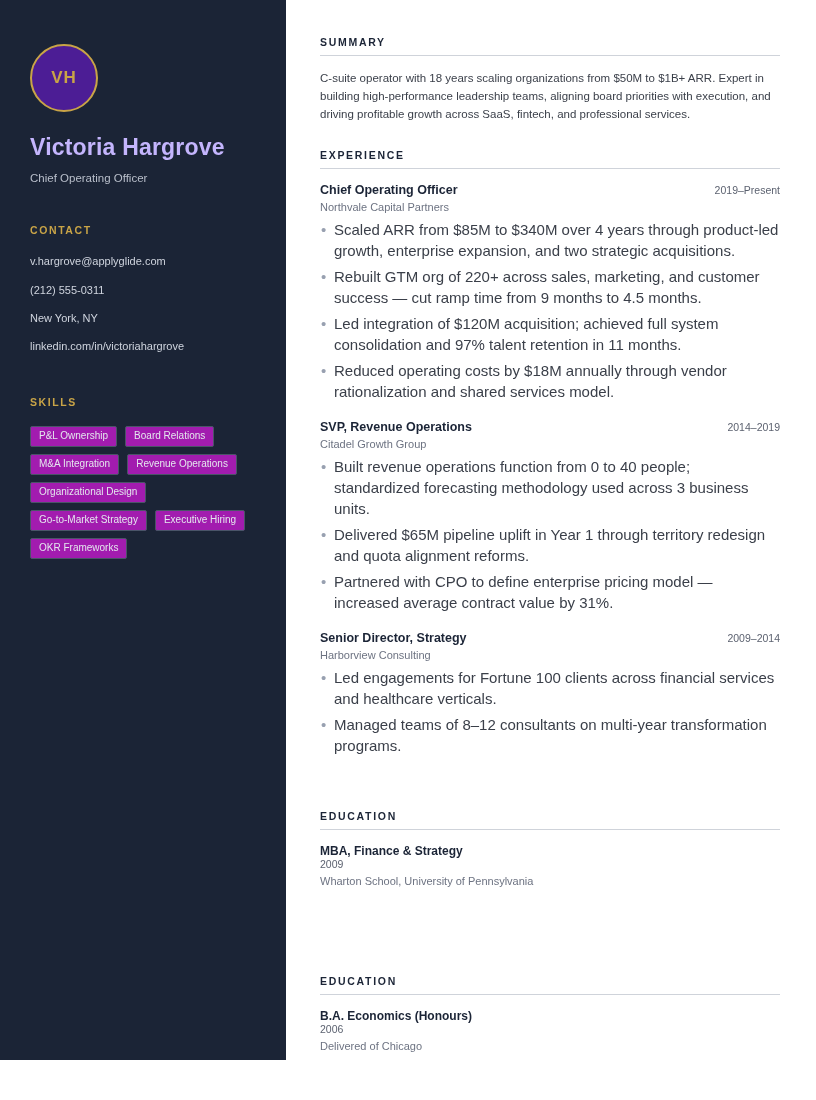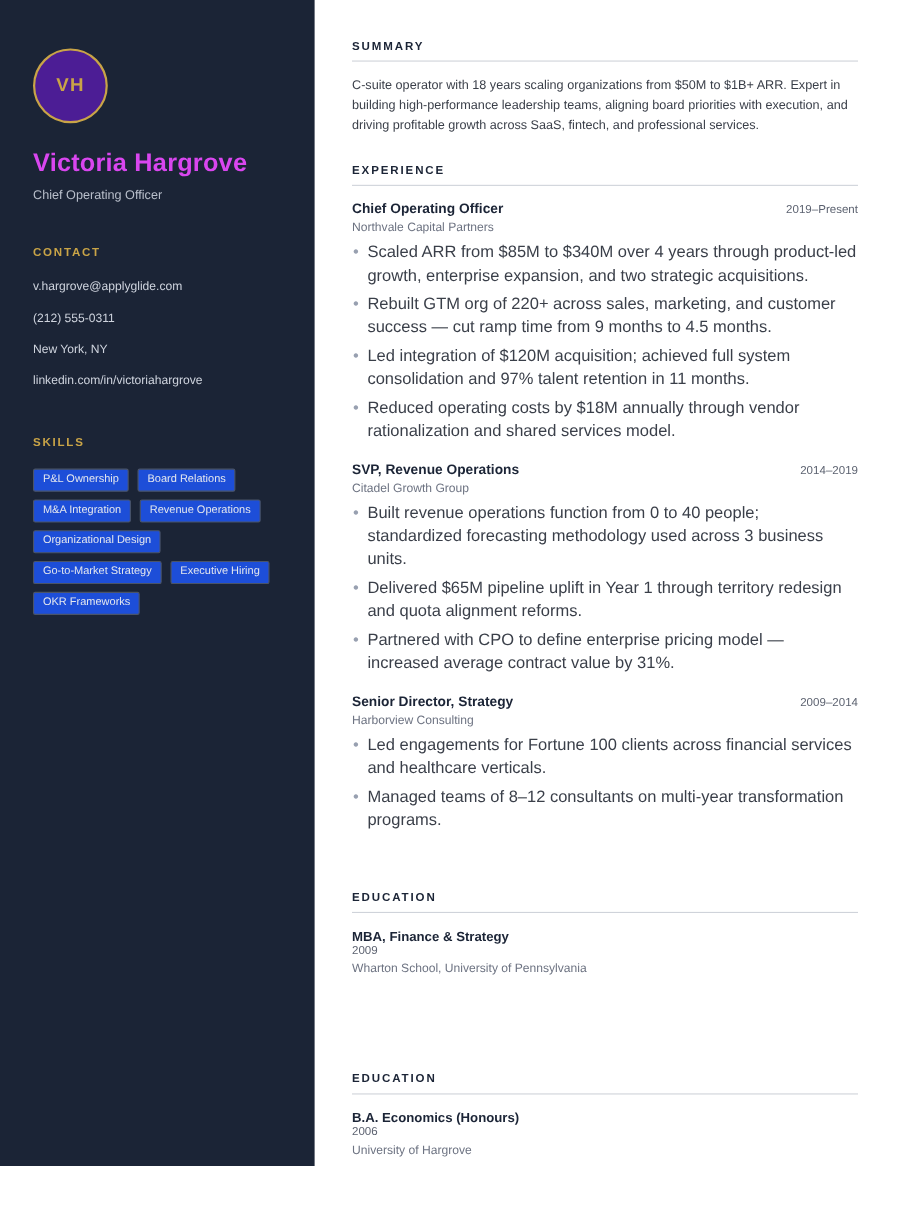--- a/index.html
+++ b/index.html
@@ -43,21 +43,21 @@
     justify-content: center;
     font-size: 17px;
     letter-spacing: 1px;
     font-weight: bold;
     margin-bottom: 22px;
   }
   .name {
     font-size: 23px;
     font-weight: bold;
     letter-spacing: 0.2px;
-    color: #d946ef;
+    color: #c4b5fd;
     margin: 0 0 12px 0;
     line-height: 1.15;
   }
   .role {
     font-size: 11.5px;
     color: #b9bfcb;
     margin: 0 0 40px 0;
   }
   .side-h {
     font-size: 10.5px;
@@ -78,21 +78,21 @@
     margin-top: 42px;
   }
   .chips {
     display: flex;
     flex-wrap: wrap;
     gap: 7px 8px;
     margin-top: 2px;
   }
   .chip {
     border: 1px solid #4a5468;
-    background: #1d4ed8;
+    background: #a21caf;
     color: #e4e7ee;
     font-size: 10px;
     padding: 4px 8px 5px 8px;
     border-radius: 2px;
     white-space: nowrap;
     line-height: 1;
   }
   
   .main {
     flex: 1;
@@ -293,18 +293,18 @@
 
     <div class="edu-gap"></div>
 
     <section class="section">
       <div class="sec-title">EDUCATION</div>
       <div class="edu">
         <div class="edu-head">
           <span class="edu-title">B.A. Economics (Honours)</span>
           <span class="edu-year">2006</span>
         </div>
-        <div class="edu-org">University of Hargrove</div>
+        <div class="edu-org">Delivered of Chicago</div>
       </div>
     </section>
 
   </main>
 </div>
 
 </body></html>

